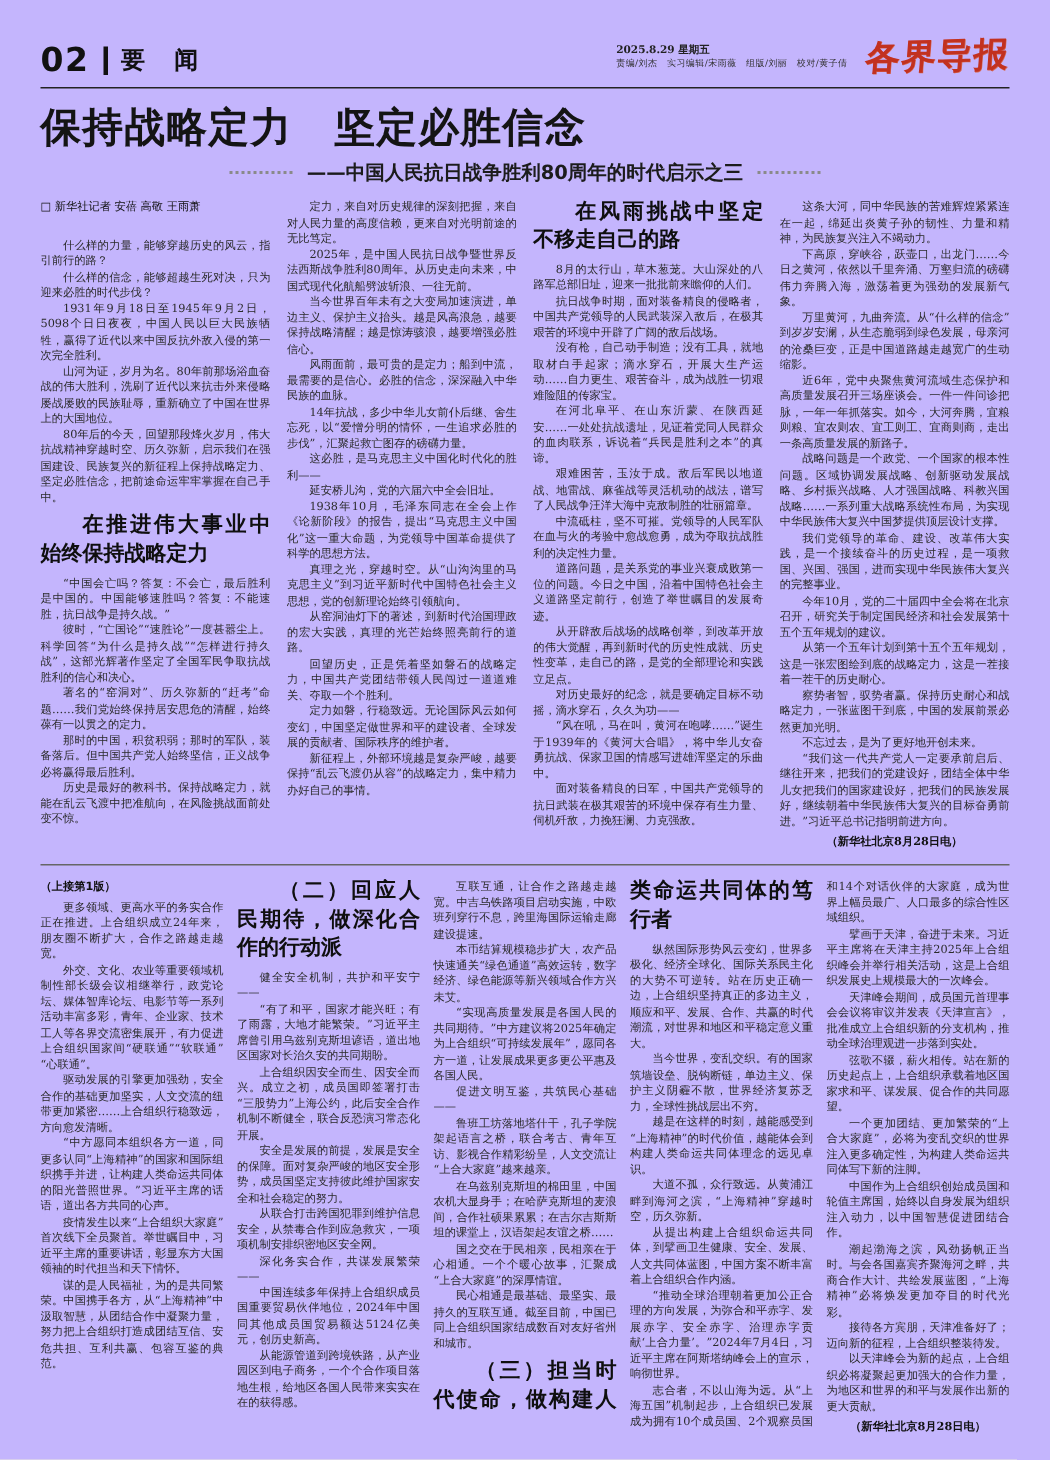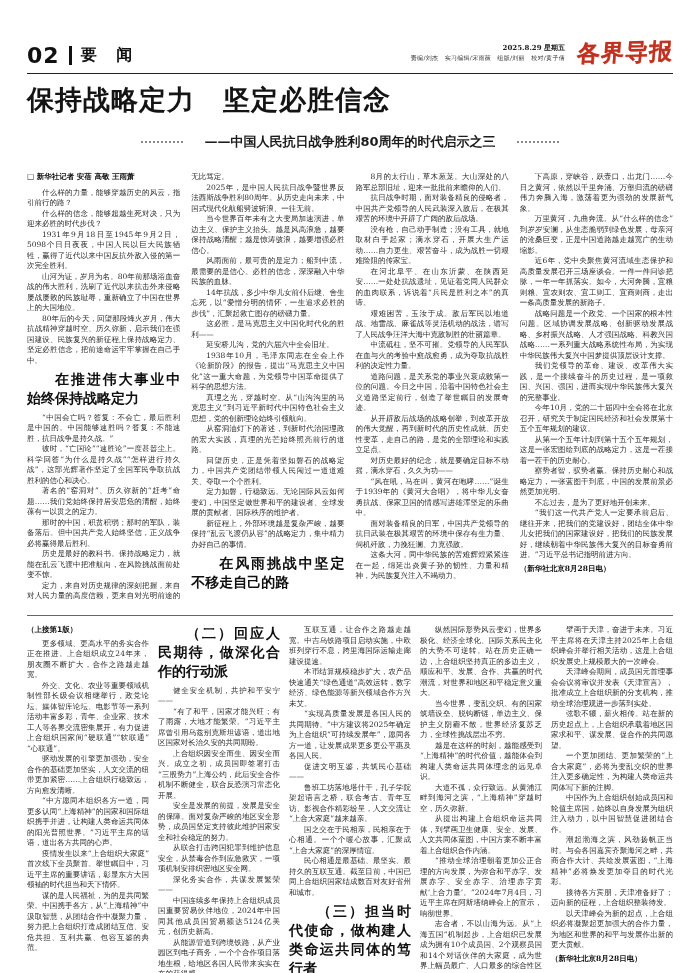--- a/index.html
+++ b/index.html
@@ -1,46 +1,46 @@
 <!DOCTYPE html>
 <html lang="zh"><head>
 <meta charset="utf-8">
 <style>
   html,body{margin:0;padding:0;background:#e8e6e1;}
-  .page{position:relative;width:700px;height:973px;margin:0 auto;background:#ffffff;
-        box-sizing:border-box;padding:37px 27px 0;font-family:"DejaVu Serif",serif;color:#262626;}
+  .page{position:relative;width:700px;height:973px;margin:0 auto;background:#c4b5fd;
+        box-sizing:border-box;padding:22px 27px 0;font-family:"DejaVu Serif",serif;color:#262626;}
   
   .hdr{display:flex;justify-content:space-between;align-items:flex-end;padding-bottom:5px;}
   .hdr-left{display:flex;align-items:center;gap:9px;}
   .page-num{font-family:"DejaVu Sans",sans-serif;font-weight:900;font-size:22px;letter-spacing:1px;color:#111;}
   .hdr-bar{width:3px;height:19px;background:#111;}
   .section-name{font-family:"DejaVu Sans",sans-serif;font-weight:900;font-size:16px;letter-spacing:7px;color:#111;}
   .hdr-right{display:flex;align-items:center;gap:12px;}
-  .pub-meta{text-align:right;line-height:1.6;}
+  .pub-meta{line-height:1.6;}
   .pub-date{font-size:7px;font-weight:bold;color:#222;}
   .credits{font-size:6px;color:#333;letter-spacing:.3px;}
   .masthead{font-family:"DejaVu Serif",serif;font-weight:900;font-size:23px;color:#c23120;
             transform:skewX(-6deg) rotate(-1.5deg);letter-spacing:1px;text-shadow:.4px .4px 0 #d66a55;}
   .hdr-rule{border:none;border-top:1.7px solid #222;margin:0 0 8px;}
   
   .headline{margin:6px 0 2px;text-align:left;font-family:Liberation Serif, serif;
             font-weight:900;font-size:27px;letter-spacing:1px;color:#141414;}
   .subtitle-row{display:flex;align-items:center;justify-content:center;gap:9px;margin:3px 0 9px;}
   .dotted{width:42px;border-top:2px dotted #8a8a8a;height:0;}
-  .subtitle{margin:12px;font-family:"DejaVu Sans",sans-serif;font-weight:800;font-size:13px;color:#1c1c1c;}
+  .subtitle{margin:0;font-family:"DejaVu Sans",sans-serif;font-weight:800;font-size:13px;color:#1c1c1c;}
   
   .body-cols{text-align:justify;overflow:hidden;color:#2a2a2a;}
   .top-body{height:436px;column-count:4;column-gap:11px;font-size:7.5px;line-height:1.4;}
   .bottom-body{height:398px;column-count:5;column-gap:9px;font-size:7.5px;line-height:1.4;}
   .para{margin:0;text-indent:2em;}
-  .byline{margin:0 0 5px;text-indent:0;font-weight:bold;color:#111;}
+  .byline{margin:0 0 15px;text-indent:0;font-weight:normal;color:#111;}
   .subhead{font-family:Liberation Mono, monospace;font-weight:900;font-size:14px;line-height:1.35;
            color:#0f0f0f;margin:5px 0 4px;text-indent:2em;}
   .cont-marker{margin:0 0 3px;text-indent:0;font-weight:900;font-family:"DejaVu Sans",sans-serif;color:#111;}
-  .sign-off{margin:3px 0 0;text-indent:0;text-align:left;font-weight:bold;color:#111;}
+  .sign-off{margin:3px 0 0;text-indent:0;text-align:center;font-weight:bold;color:#111;}
   .section-rule{border:none;border-top:1px solid #666;margin:7px 0 9px;}
 </style>
 </head>
 <body>
 
 <div class="page">
 
   <header class="hdr">
     <div class="hdr-left">
       <span class="page-num">02</span>
@@ -138,20 +138,21 @@
         <p class="para">安全是发展的前提，发展是安全的保障。面对复杂严峻的地区安全形势，成员国坚定支持彼此维护国家安全和社会稳定的努力。</p>
         <p class="para">从联合打击跨国犯罪到维护信息安全，从禁毒合作到应急救灾，一项项机制安排织密地区安全网。</p>
         <p class="para">深化务实合作，共谋发展繁荣——</p>
         <p class="para">中国连续多年保持上合组织成员国重要贸易伙伴地位，2024年中国同其他成员国贸易额达5124亿美元，创历史新高。</p>
         <p class="para">从能源管道到跨境铁路，从产业园区到电子商务，一个个合作项目落地生根，给地区各国人民带来实实在在的获得感。</p>
         <p class="para">互联互通，让合作之路越走越宽。中吉乌铁路项目启动实施，中欧班列穿行不息，跨里海国际运输走廊建设提速。</p>
         <p class="para">本币结算规模稳步扩大，农产品快速通关“绿色通道”高效运转，数字经济、绿色能源等新兴领域合作方兴未艾。</p>
         <p class="para">“实现高质量发展是各国人民的共同期待。”中方建议将2025年确定为上合组织“可持续发展年”，愿同各方一道，让发展成果更多更公平惠及各国人民。</p>
         <p class="para">促进文明互鉴，共筑民心基础——</p>
         <p class="para">鲁班工坊落地塔什干，孔子学院架起语言之桥，联合考古、青年互访、影视合作精彩纷呈，人文交流让“上合大家庭”越来越亲。</p>
+        <p class="para">在乌兹别克斯坦的棉田里，中国农机大显身手；在哈萨克斯坦的麦浪间，合作社硕果累累；在吉尔吉斯斯坦的课堂上，汉语架起友谊之桥……</p>
         <p class="para">国之交在于民相亲，民相亲在于心相通。一个个暖心故事，汇聚成“上合大家庭”的深厚情谊。</p>
         <p class="para">民心相通是最基础、最坚实、最持久的互联互通。截至目前，中国已同上合组织国家结成数百对友好省州和城市。</p>
         <h3 class="subhead">（三）担当时代使命，做构建人类命运共同体的笃行者</h3>
         <p class="para">纵然国际形势风云变幻，世界多极化、经济全球化、国际关系民主化的大势不可逆转。站在历史正确一边，上合组织坚持真正的多边主义，顺应和平、发展、合作、共赢的时代潮流，对世界和地区和平稳定意义重大。</p>
         <p class="para">当今世界，变乱交织。有的国家筑墙设垒、脱钩断链，单边主义、保护主义阴霾不散，世界经济复苏乏力，全球性挑战层出不穷。</p>
         <p class="para">越是在这样的时刻，越能感受到“上海精神”的时代价值，越能体会到构建人类命运共同体理念的远见卓识。</p>
         <p class="para">大道不孤，众行致远。从黄浦江畔到海河之滨，“上海精神”穿越时空，历久弥新。</p>
         <p class="para">从提出构建上合组织命运共同体，到擘画卫生健康、安全、发展、人文共同体蓝图，中国方案不断丰富着上合组织合作内涵。</p>
         <p class="para">“推动全球治理朝着更加公正合理的方向发展，为弥合和平赤字、发展赤字、安全赤字、治理赤字贡献‘上合力量’。”2024年7月4日，习近平主席在阿斯塔纳峰会上的宣示，响彻世界。</p>
         <p class="para">志合者，不以山海为远。从“上海五国”机制起步，上合组织已发展成为拥有10个成员国、2个观察员国和14个对话伙伴的大家庭，成为世界上幅员最广、人口最多的综合性区域组织。</p>

